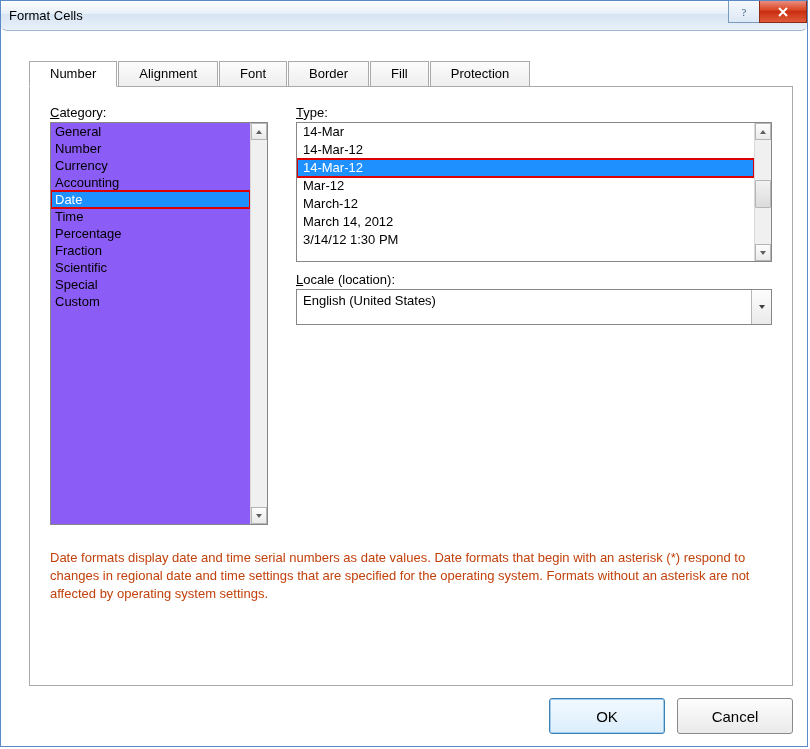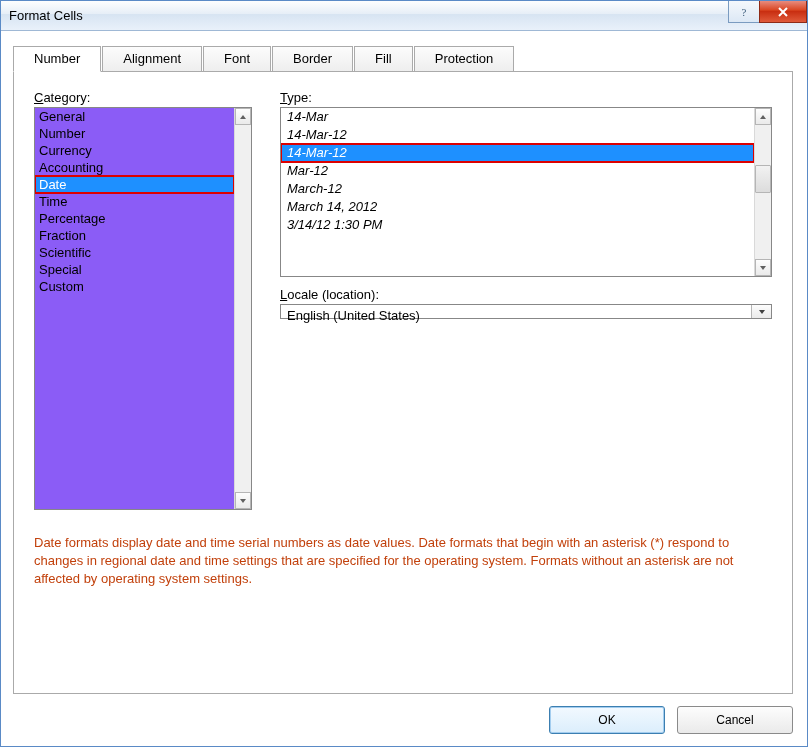--- a/index.html
+++ b/index.html
@@ -21,20 +21,21 @@
     flex-direction: column;
   }
   .titlebar {
     height: 30px;
     background: linear-gradient(#fdfefe, #e6eef7 45%, #d7e4f2 46%, #e9f1fa);
     border-bottom: 1px solid #9fb8d5;
     display: flex;
     align-items: center;
     padding-left: 8px;
     position: relative;
+    border-radius: 6px;
   }
   .titlebar .title {
     font-size: 13px;
     color: #000;
   }
   .titlebar .controls {
     position: absolute;
     right: 0;
     top: 0;
     display: flex;
@@ -54,24 +55,25 @@
   .tb-btn.close {
     width: 48px;
     background: linear-gradient(#e88c7e, #d9431f 45%, #c72b0e 46%, #e05a3a);
     border-color: #8e2a16;
     border-bottom-right-radius: 0;
   }
   .tb-btn.help svg { width: 12px; height: 12px; }
   .tb-btn.close svg { width: 12px; height: 12px; }
   .client {
     flex: 1;
-    padding: 14px 14px 12px 12px;
+    padding: 14px 14px 12px 28px;
     display: flex;
     flex-direction: column;
     background: #fff;
+    margin-top: 15px;
   }
   .tabs {
     display: flex;
     align-items: flex-end;
     height: 26px;
     position: relative;
     z-index: 2;
   }
   .tab {
     padding: 4px 20px 5px 20px;
@@ -164,41 +166,40 @@
     position: absolute;
     top: -9px;
     left: 8px;
     background: #fff;
     padding: 0 4px;
     font-size: 13px;
   }
   .sample-val { font-size: 13px; padding: 4px 2px 2px 6px; }
   .typebox {
     border: 1px solid #878787;
-    height: 170px;
+    height: 140px;
     display: flex;
     margin-bottom: 10px;
-    font-style: italic;
   }
   .typebox .items { flex:1; overflow:hidden; }
   .typebox .ti {
     padding: 0 6px;
     font-size: 13px;
     line-height: 18px;
     cursor: default;
   }
   .typebox .ti.sel {
     background: #1e90ff;
     color: #fff;
     outline: 2px solid #d00;
     outline-offset: -1px;
   }
   .combo {
     border: 1px solid #878787;
-    height: 15px;
+    height: 36px;
     display: flex;
     align-items: stretch;
     margin-bottom: 10px;
   }
   .combo .val {
     flex:1;
     padding: 3px 6px;
     font-size: 13px;
   }
   .combo .btn {
@@ -214,22 +215,22 @@
     color: #c2410c;
   }
   .footer {
     display: flex;
     justify-content: flex-end;
     gap: 12px;
     padding-top: 12px;
   }
   .btn-std {
     width: 116px;
-    height: 28px;
-    font-size: 12px;
+    height: 36px;
+    font-size: 15px;
     border: 1px solid #8a8a8a;
     border-radius: 3px;
     background: linear-gradient(#fdfdfd,#eaeaea);
     display:flex;align-items:center;justify-content:center;
     cursor: default;
   }
   .btn-std.default {
     border-color: #3c7fb1;
     box-shadow: 0 0 0 1px #a3cdef inset;
     background: linear-gradient(#f2f9ff,#dbeefc);

